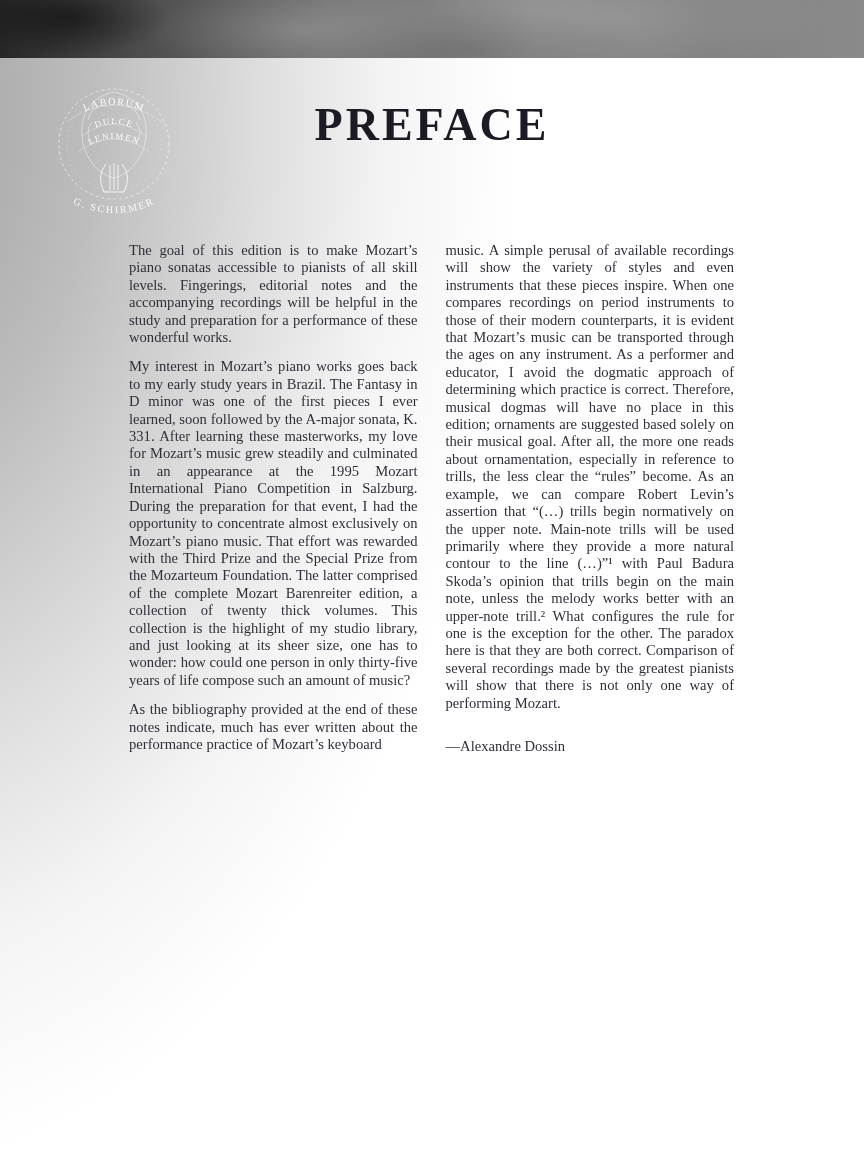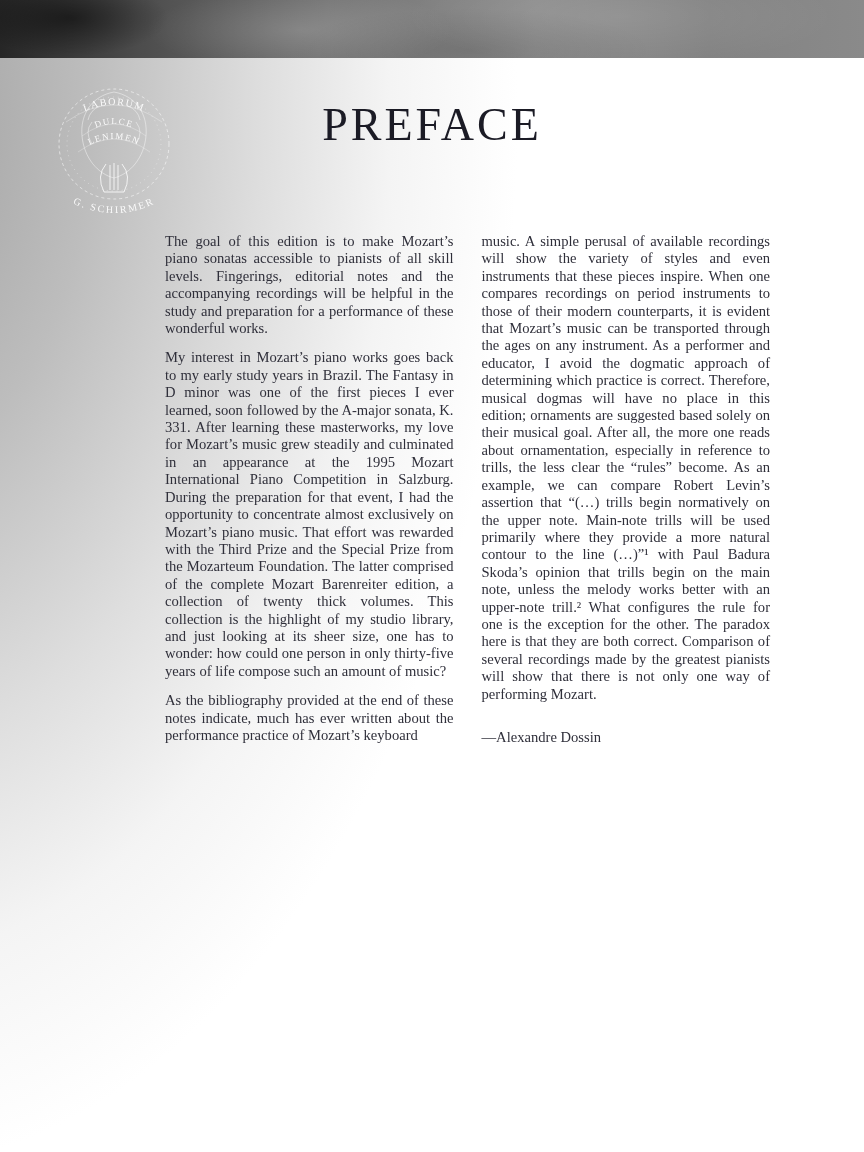--- a/index.html
+++ b/index.html
@@ -37,32 +37,31 @@
     left: 52px; top: 62px;
     width: 124px; height: 162px;
   }
   .page-title {
     position: absolute;
     left: 0; top: 98px;
     width: 864px;
     margin: 0;
     text-align: center;
     font-size: 46px;
-    font-weight: 400;
+    font-weight: 700;
     letter-spacing: 3px;
     color: #1b1b25;
   }
   .columns {
     position: absolute;
-    left: 129px; top: 233px;
+    left: 129px; top: 242px;
     width: 605px;
     display: grid;
     grid-template-columns: 1fr 1fr;
     column-gap: 28px;
-    margin-left: 36px;
   }
   .col p {
     margin: 0 0 12px 0;
     font-size: 14.6px;
     line-height: 17.4px;
     text-align: justify;
     text-justify: inter-word;
   }
   .col p:last-child { margin-bottom: 0; }
   .signature {

